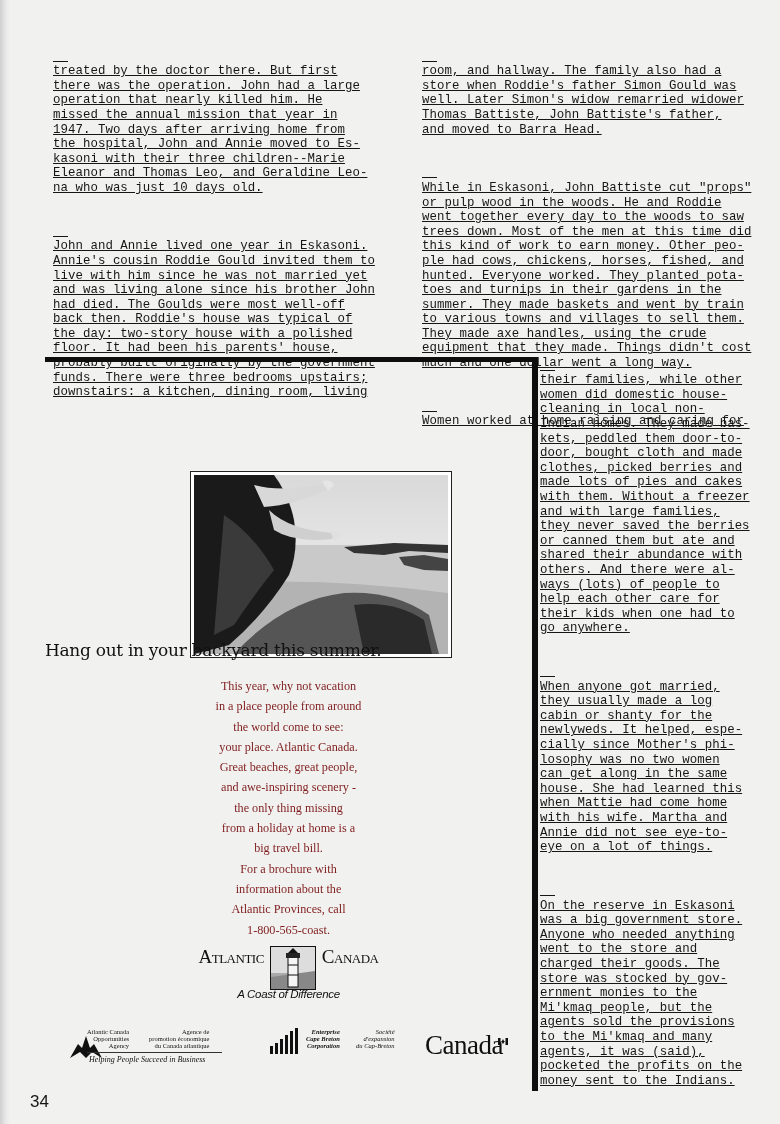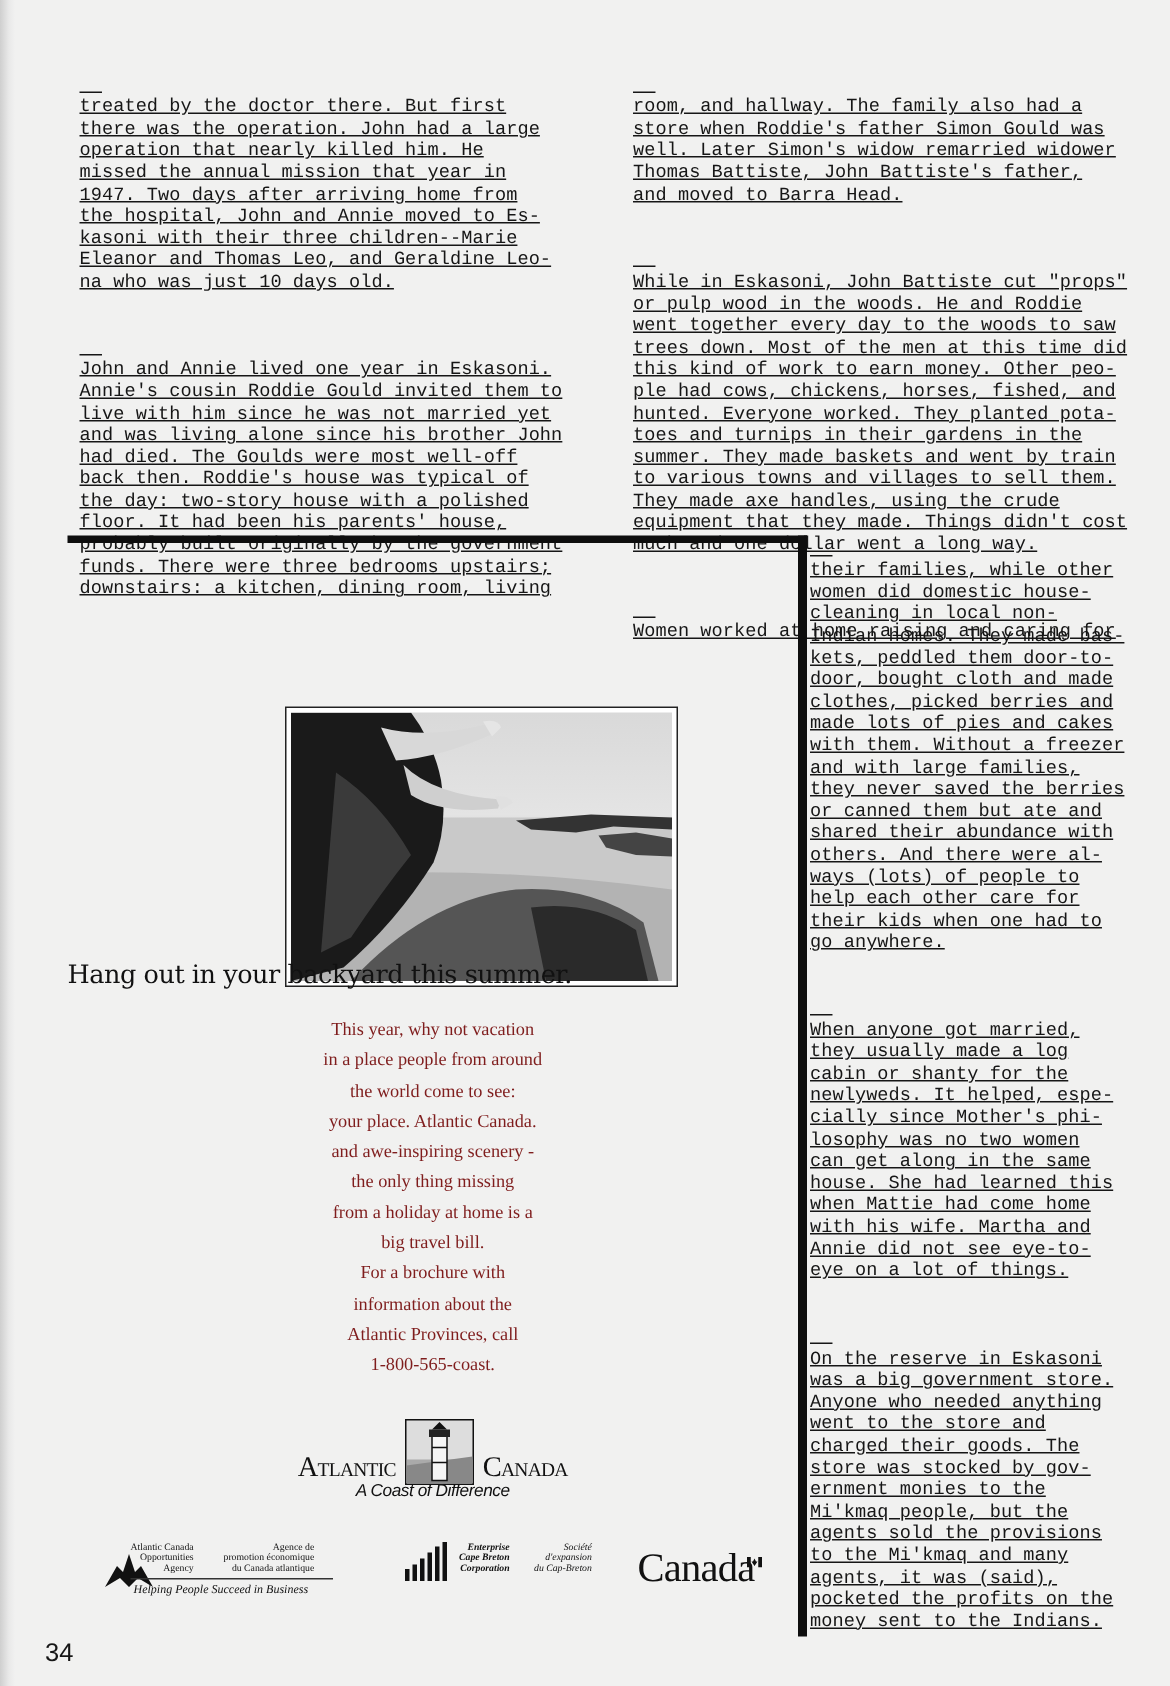--- a/index.html
+++ b/index.html
@@ -55,21 +55,21 @@
     }
     .ad-body {
       position: absolute; left: 0; width: 487px; top: 314px; text-align: center;
       font-family: "Liberation Serif", "DejaVu Serif", serif;
       font-size: 12.2px; line-height: 20.3px; color: #7f1d1d;
     }
     .ad-logo {
       position: absolute; left: 0; width: 487px; top: 584px; text-align: center;
       font-family: "Liberation Serif", serif;
     }
-    .logo-row { display: flex; align-items: flex-end; justify-content: center; gap: 6px; }
+    .logo-row { display: flex; justify-content: center; gap: 6px; }
     .logo-word { font-size: 19px; letter-spacing: -0.5px; color: #111; font-variant: small-caps; }
     .lighthouse {
       width: 44px; height: 42px; border: 1.5px solid #111; background: #ddd; position: relative;
     }
     .tagline {
       font-family: "Liberation Sans", sans-serif; font-style: italic; font-size: 11.5px;
       color: #111; margin-top: -2px; letter-spacing: -0.3px;
     }
     .sponsors {
       position: absolute; left: 0; top: 666px; width: 487px; height: 50px; text-align: right;
@@ -226,20 +226,21 @@
     </div>
   </div>
 
   <div class="ad-headline">Hang out in your backyard this summer.</div>
 
   <div class="ad-body">
     <div>This year, why not vacation</div>
     <div>in a place people from around</div>
     <div>the world come to see:</div>
     <div>your place. Atlantic Canada.</div>
+    <div>Great beaches, great people,</div>
     <div>and awe-inspiring scenery -</div>
     <div>the only thing missing</div>
     <div>from a holiday at home is a</div>
     <div>big travel bill.</div>
     <div>For a brochure with</div>
     <div>information about the</div>
     <div>Atlantic Provinces, call</div>
     <div>1-800-565-coast.</div>
   </div>
 

